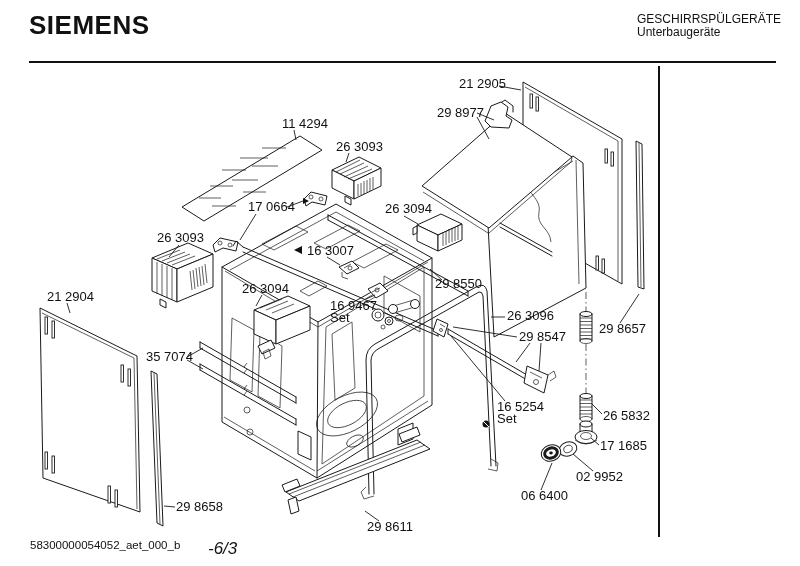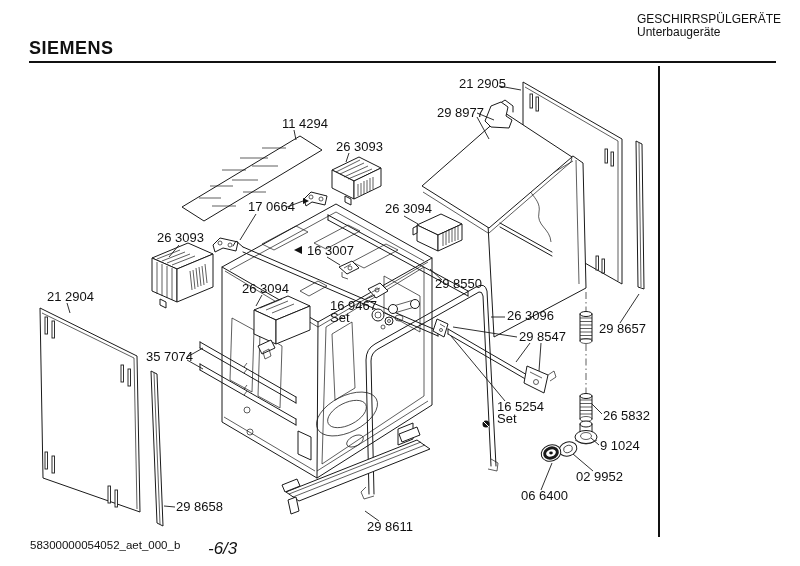--- a/index.html
+++ b/index.html
@@ -1,18 +1,18 @@
 <!DOCTYPE html>
 <html><head>
 <meta charset="utf-8">
 <style>
   html,body{margin:0;padding:0;background:#fff;}
   #sheet{position:relative;width:800px;height:566px;background:#fff;overflow:hidden;
          font-family:"Liberation Sans", sans-serif;color:#111;}
-  .hdr-brand{position:absolute;left:29px;top:10px;font-size:18px;font-weight:bold;letter-spacing:.5px;margin-top:28px;}
+  .hdr-brand{position:absolute;left:29px;top:10px;font-size:26px;font-weight:bold;letter-spacing:.5px;}
   .hdr-model{position:absolute;left:163px;top:20px;font-size:11.5px;}
   .hdr-right{position:absolute;left:637px;top:13px;font-size:12px;line-height:13px;}
   .rule-top{position:absolute;left:29px;top:61px;width:747px;height:2px;background:#111;}
   .rule-right{position:absolute;left:658px;top:66px;width:2px;height:471px;background:#111;}
   .ftr-doc{position:absolute;left:30px;top:539px;font-size:11.5px;}
   .ftr-sheet{position:absolute;left:208px;top:539px;font-size:17px;font-style:italic;}
   .plabel{position:absolute;font-size:13px;line-height:12px;white-space:nowrap;color:#111;}
   .plabel span{display:block;}
   svg.art{position:absolute;left:0;top:0;}
   .ln{stroke:#1a1a1a;stroke-width:1;fill:none;stroke-linejoin:round;stroke-linecap:round;}
@@ -298,21 +298,21 @@
   <div class="plabel" style="left:507px;top:310px">26 3096</div>
   <div class="plabel" style="left:519px;top:331px">29 8547</div>
   <div class="plabel" style="left:599px;top:323px">29 8657</div>
   <div class="plabel" style="left:47px;top:291px">21 2904</div>
   <div class="plabel" style="left:146px;top:351px">35 7074</div>
   <div class="plabel" style="left:497px;top:401px">
     <span>16 5254</span>
     <span>Set</span>
   </div>
   <div class="plabel" style="left:603px;top:410px">26 5832</div>
-  <div class="plabel" style="left:600px;top:440px">9 1024</div>
+  <div class="plabel" style="left:600px;top:440px">17 1685</div>
   <div class="plabel" style="left:576px;top:471px">02 9952</div>
   <div class="plabel" style="left:521px;top:490px">06 6400</div>
   <div class="plabel" style="left:176px;top:501px">29 8658</div>
   <div class="plabel" style="left:367px;top:521px">29 8611</div>
 
   <div class="ftr-doc">58300000054052_aet_000_b</div>
   <div class="ftr-sheet">-6/3</div>
 </div>
 
 </body></html>

